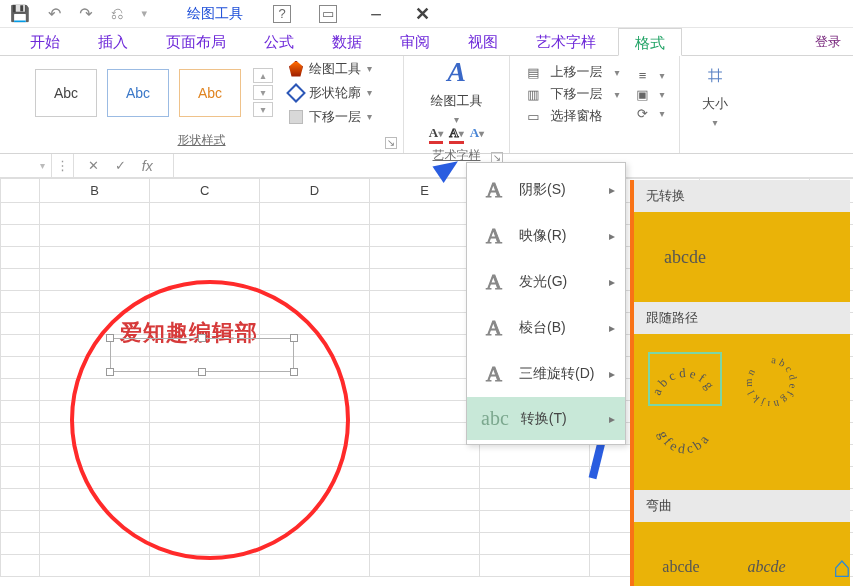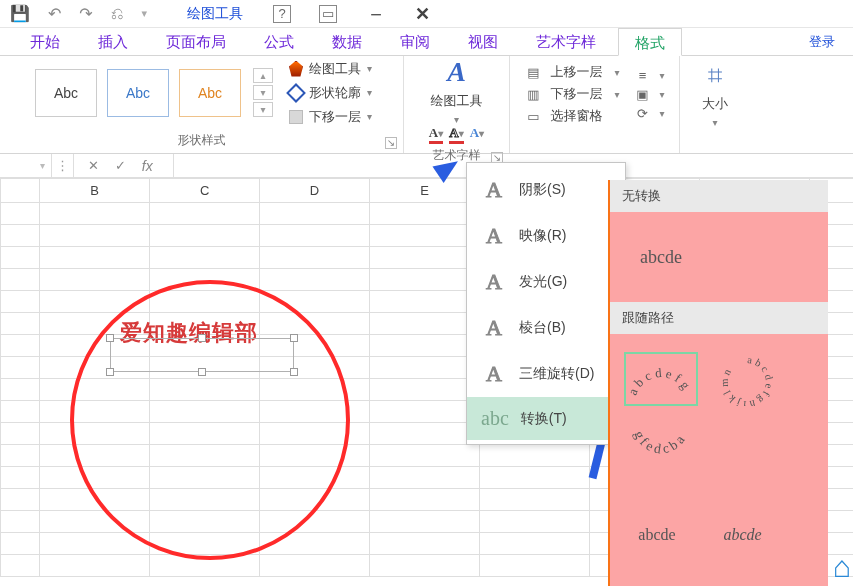--- a/index.html
+++ b/index.html
@@ -25,27 +25,27 @@
   .contextual { color:#1d4ed8; padding:0 30px; font-size:14px; }
   .syswrap { display:flex; align-items:center; gap:28px; padding-right:14px; }
   .sysbox { width:18px; height:18px; border:1px solid #888; display:inline-flex; align-items:center; justify-content:center; font-size:13px; color:#666; }
   .sysx { font-size:18px; color:#444; font-weight:bold; }
 
   
   .tabs { display:flex; align-items:center; height:28px; border-bottom:1px solid #d5d5d5; padding-left:14px; gap:6px; }
   .tab { padding:0 16px; height:28px; line-height:28px; font-size:15px; color:#6d28d9; cursor:pointer; }
   .tab.active { color:#22a366; border:1px solid #d5d5d5; border-bottom:1px solid #fff; background:#fff; margin-bottom:-1px; }
   .tab-spacer { flex:1; }
-  .login { margin-right:18px; color:#1d4ed8; cursor:pointer; }
+  .login { margin-right:12px; color:#701a75; cursor:pointer; }
 
   
   .ribbon { display:flex; height:98px; border-bottom:1px solid #d5d5d5; }
   .rgroup { border-right:1px solid #e0e0e0; display:flex; flex-direction:column; }
   .rgroup .body { flex:1; display:flex; align-items:center; justify-content:center; }
-  .rgroup .label { text-align:center; font-size:12px; color:#6d6d6d; padding:3px 4px 4px; position:relative; }
+  .rgroup .label { text-align:center; font-size:12px; color:#6d6d6d; padding:3px 4px 4px; position:relative;text-decoration:underline; }
   .rgroup .label .expander { position:absolute; right:6px; bottom:4px; width:12px; height:12px; border:1px solid #bbb; font-size:10px; line-height:10px; color:#8a8a8a; text-align:center; cursor:pointer; }
 
   
   .shape-styles-row { display:flex; align-items:center; padding:0 16px 0 20px; gap:10px; }
   .shapeopt { border:1px solid #ccc; width:62px; height:48px; display:flex; align-items:center; justify-content:center; color:#444; font-size:14px; background:#fff; cursor:pointer; }
   .shapeopt.blue { color:#3b78c8; border-color:#9bbbe3; }
   .shapeopt.orange { color:#e08522; border-color:#efc28a; }
   .scroll-col { width:20px; height:50px; display:flex; flex-direction:column; gap:2px; margin-left:2px; }
   .scroll-col div { flex:1; border:1px solid #ccc; font-size:10px; display:flex; align-items:center; justify-content:center; color:#999; cursor:pointer; }
   .triple-col { margin-left:6px; display:flex; flex-direction:column; gap:6px; font-size:13px; color:#444; }
@@ -85,21 +85,21 @@
 
   
   .flyout { position:absolute; left:466px; top:162px; width:160px; background:#fff; border:1px solid #c5c5c5; box-shadow:2px 2px 6px rgba(0,0,0,.15); padding:4px 0; }
   .flyout .item { display:flex; align-items:center; gap:12px; padding:10px 14px; font-size:14px; color:#444; cursor:pointer; position:relative; }
   .flyout .item:hover, .flyout .item.sel { background:#c8e8d8; }
   .flyout .item .glyph { width:26px; text-align:center; font-family:"Times New Roman",serif; font-size:22px; color:#888; -webkit-text-stroke:1px #888; }
   .flyout .item .arrow { position:absolute; right:10px; color:#777; font-size:12px; }
   .flyout .item .abc { font-family:"Brush Script MT",cursive; font-size:20px; color:#7ca88f; }
 
   
-  .gallery { position:absolute; left:608px; top:180px; width:220px; bottom:0; background:#fca5a5; border-left:2px solid #f97316; }
+  .gallery { position:absolute; left:630px; top:180px; width:220px; bottom:0; background:#eab308; border-left:4px solid #f97316; }
   .gallery .ghead { background:#e9e9e9; font-size:13px; color:#444; padding:7px 12px; }
   .gallery .gbody { padding:12px 14px; }
   .swatch { display:inline-block; width:74px; height:54px; margin:6px 8px 6px 0; text-align:center; font-family:"Times New Roman",serif; font-size:18px; color:#555; vertical-align:top; line-height:54px; cursor:pointer; }
   .swatch.selected { border:2px solid #7bd6a5; }
   .archtext { font-size:16px; letter-spacing:0px; }
   .arrow1 { left:295px; top:170px; width:170px; height:120px; background:
     linear-gradient(45deg, transparent 49%, #2a5de0 49%, #2a5de0 55%, transparent 55%); pointer-events:none; }
   .arrowhead1 { position:absolute; left:436px; top:158px; width:0; height:0; border-left:24px solid #2a5de0; border-top:10px solid transparent; border-bottom:10px solid transparent; transform:rotate(-34deg); }
   .arrow2 { position:absolute; left:603px; top:360px; width:8px; height:120px; background:#2a5de0; transform:rotate(14deg); }
   .arrowhead2 { position:absolute; left:595px; top:346px; width:0; height:0; border-bottom:26px solid #2a5de0; border-left:12px solid transparent; border-right:12px solid transparent; transform:rotate(14deg); }
@@ -538,20 +538,21 @@
         <text font-size="10" fill="#555" font-family="Times New Roman"><textPath href="#p2">a b c d e f g h i j k l m n</textPath></text>
       </svg>
     </span>
     <span class="swatch">
       <svg viewBox="0 0 70 50" style="width:100%;height:100%;">
         <path id="p3" d="M10,14 A26,26 0 0 0 60,14" fill="none"></path>
         <text font-size="13" fill="#555" font-family="Times New Roman"><textPath href="#p3">g f e d c b a</textPath></text>
       </svg>
     </span>
   </div>
+  <div class="ghead">弯曲</div>
   <div class="gbody" style="padding:12px 10px;">
     <span class="swatch archtext">abcde</span>
     <span class="swatch archtext" style="font-style:italic;">abcde</span>
     
     
     
     
   </div>
 </div>
 

